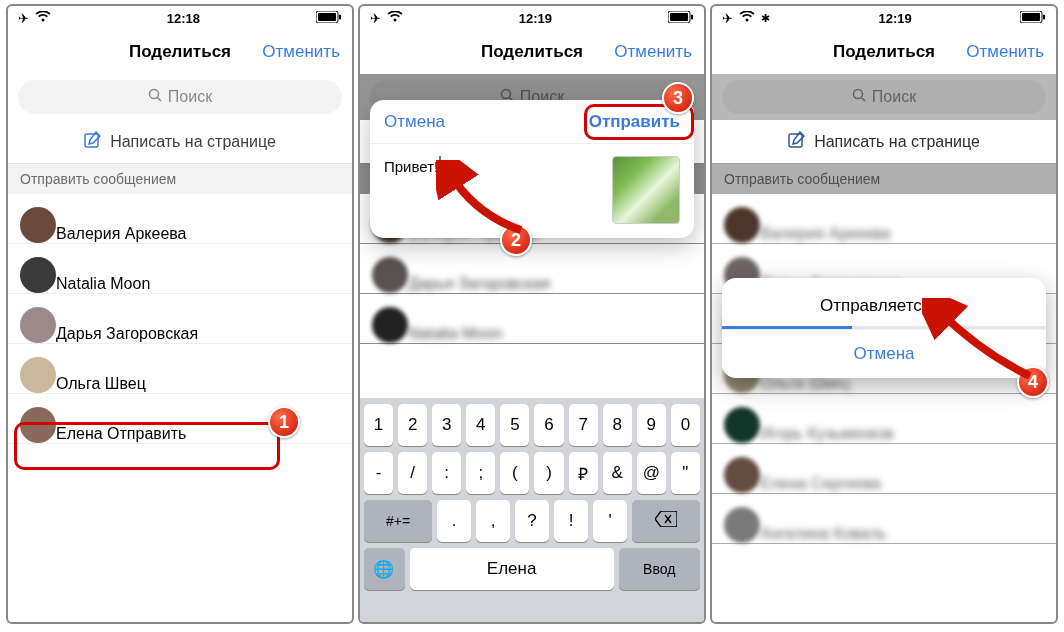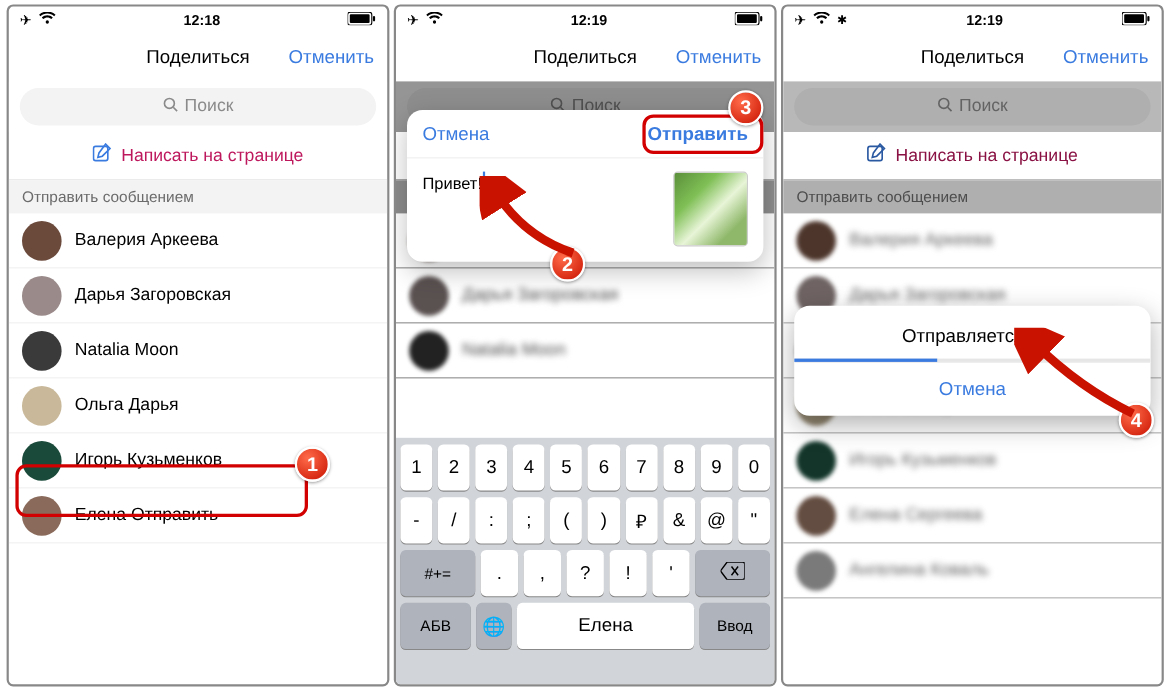--- a/index.html
+++ b/index.html
@@ -3,27 +3,27 @@
 <meta charset="utf-8">
 <style>
   * { box-sizing: border-box; margin: 0; padding: 0; font-family: -apple-system, "Helvetica Neue", Arial, sans-serif; }
   body { background: #fff; width: 1064px; height: 632px; overflow: hidden; }
   .stage { position: relative; width: 1064px; height: 632px; display: flex; gap: 4px; padding: 4px 6px; background:#fff; }
   .phone { position: relative; width: 348px; height: 620px; border: 2px solid #888; border-radius: 6px; background: #fff; overflow: hidden; }
   .statusbar { height: 24px; display: flex; align-items: center; justify-content: space-between; padding: 0 10px; font-size: 13px; }
   .sb-left, .sb-right { display: flex; align-items: center; gap: 6px; }
   .sb-center { font-weight: 700; }
   .navbar { height: 44px; display: flex; align-items: center; justify-content: center; position: relative; }
-  .nav-title { font-size: 17px; font-weight: 400; }
+  .nav-title { font-size: 17px; font-weight: 700; }
   .nav-cancel { position: absolute; right: 12px; font-size: 17px; color: #3a7be0; }
   .searchbar-wrap { padding: 6px 10px; background: #fff; }
   .searchbar { height: 34px; border-radius: 17px; background: #f3f3f3; display: flex; align-items: center; justify-content: center; color: #8a8a8a; font-size: 16px; gap: 6px; }
-  .write-row { height: 44px; display: flex; align-items: center; justify-content: center; gap: 8px; color: #be185d; font-size: 16px; border-bottom: 1px solid #e3e3e3; }
+  .write-row { height: 44px; display: flex; align-items: center; justify-content: center; gap: 8px; color: #404040; font-size: 16px; border-bottom: 1px solid #e3e3e3; }
   .section-hdr { background: #f3f3f3; color: #6b6b6b; font-size: 14px; padding: 7px 12px; }
-  .contact { height: 50px; display: flex; align-items: center; padding: 0 12px; gap: 12px; border-bottom: 1px solid #efefef; font-size: 16px; }
+  .contact { height: 50px; display: flex; align-items: flex-end; padding: 0 12px; border-bottom: 1px solid #efefef; font-size: 16px; }
   .avatar { width: 36px; height: 36px; border-radius: 50%; background: #555; flex: 0 0 36px; }
   .blurred .contact-name { filter: blur(3px); color:#888; }
   .avatar.blur { filter: blur(2px); }
   .highlight-box { position: absolute; border: 3px solid #d20000; border-radius: 10px; pointer-events: none; }
   .step-badge { position: absolute; width: 32px; height: 32px; border-radius: 50%; background: radial-gradient(circle at 35% 30%, #ff6b4a, #c91200); color: #fff; font-weight: 700; display: flex; align-items: center; justify-content: center; font-size: 18px; border: 2px solid #fff; box-shadow: 0 1px 3px rgba(0,0,0,0.4); }
   .modal { position: absolute; left: 10px; right: 10px; top: 94px; background: #fff; border-radius: 14px; box-shadow: 0 8px 24px rgba(0,0,0,0.25); }
   .modal-header { height: 44px; display: flex; align-items: center; justify-content: space-between; padding: 0 14px; border-bottom: 1px solid #eee; }
   .modal-link { color: #3a7be0; font-size: 17px; }
   .modal-body { padding: 12px 14px 14px; display: flex; gap: 12px; }
   .modal-msg { font-size: 15px; flex: 1; }
@@ -99,34 +99,30 @@
       </span>
       <span>Написать на странице</span>
     </div>
     <div class="section-hdr">Отправить сообщением</div>
 
     <div class="contact">
         <div class="avatar" style="background:#6b4a3c"></div>
         <span class="contact-name">Валерия Аркеева</span>
       </div>
     <div class="contact">
+        <div class="avatar" style="background:#3a3a3a"></div>
+        <span class="contact-name">Natalia Moon</span>
+      </div>
+    <div class="contact">
         <div class="avatar" style="background:#9a8a8a"></div>
         <span class="contact-name">Дарья Загоровская</span>
       </div>
     <div class="contact">
-        <div class="avatar" style="background:#3a3a3a"></div>
-        <span class="contact-name">Natalia Moon</span>
-      </div>
-    <div class="contact">
         <div class="avatar" style="background:#c9b99a"></div>
-        <span class="contact-name">Ольга Дарья</span>
-      </div>
-    <div class="contact">
-        <div class="avatar" style="background:#1a4a3a"></div>
-        <span class="contact-name">Игорь Кузьменков</span>
+        <span class="contact-name">Ольга Швец</span>
       </div>
     <div class="contact">
         <div class="avatar" style="background:#8a6a5a"></div>
         <span class="contact-name">Елена Отправить</span>
       </div>
 
     <div class="highlight-box" style="left:6px; top:416px; width:266px; height:48px;"></div>
     <div class="step-badge" style="left:260px; top:400px;">1</div>
   </div>
 
@@ -243,21 +239,20 @@
         <div class="key">!</div>
         <div class="key">'</div>
         <div class="key gray wide">
             <span><svg width="22" height="16" viewBox="0 0 22 16">
                 <path d="M6 0h14a2 2 0 012 2v12a2 2 0 01-2 2H6l-6-8 6-8z" fill="none" stroke="#000" stroke-width="1.3"></path>
                 <path d="M10 4l6 8M16 4l-6 8" stroke="#000" stroke-width="1.3"></path>
               </svg></span>
           </div>
       </div>
       <div class="krow">
-        <div class="key gray wide" style="font-size:14px">АБВ</div>
         <div class="key gray">
             <span>🌐</span>
           </div>
         <div class="key space">Елена</div>
         <div class="key gray enter" style="font-size:14px">Ввод</div>
       </div>
     </div>
   </div>
 
   <div class="phone">

